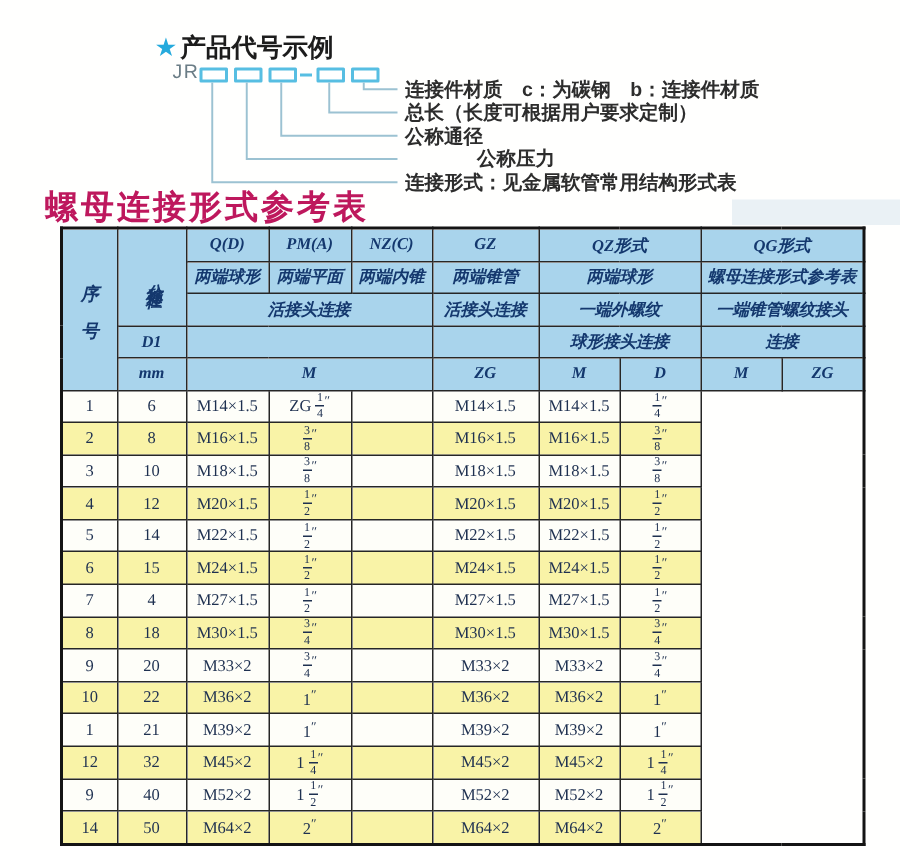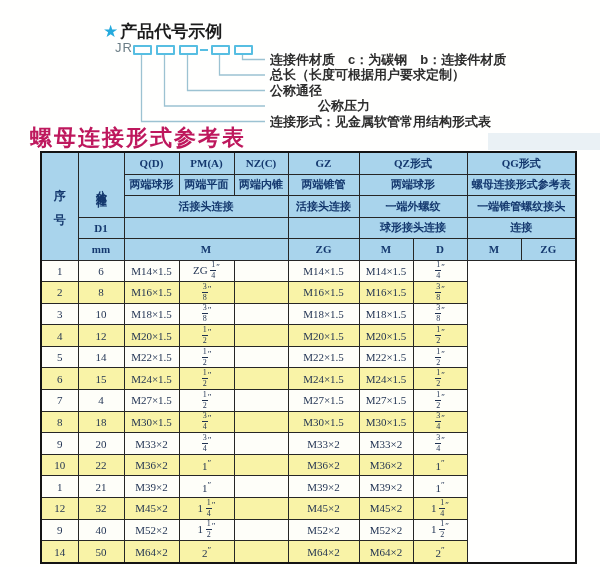--- a/index.html
+++ b/index.html
@@ -23,21 +23,21 @@
                color:#be185d;letter-spacing:2px;font-family:"Liberation Serif",serif;}
   .corner-artifact{position:absolute;left:488px;top:133px;width:112px;height:17px;
                    background:#eaf1f5;}
 
   
   table.ref{position:absolute;left:40px;top:151px;width:535px;border-collapse:collapse;
             table-layout:fixed;border:2px solid #141414;}
   .ref th,.ref td{border:1px solid #262626;text-align:center;vertical-align:middle;
                   padding:0;overflow:hidden;}
   .ref thead th{background:#a9d4ec;color:#14386e;font-weight:bold;font-size:11px;
-                height:20.5px;font-family:"Liberation Serif",serif;}
+                height:20.5px;font-family:"Liberation Serif",serif;font-style:italic;}
   .ref tbody td{background:#fefef9;color:#1e3050;font-size:11px;height:20.6px;
                 font-family:"Liberation Serif",serif;}
   .ref tbody tr.alt td{background:#f9f3a7;}
 
   .vtext{writing-mode:vertical-rl;text-orientation:upright;display:inline-block;line-height:1;}
   .seq-v{letter-spacing:26px;font-size:12px;}
   .nom-v{letter-spacing:2px;font-size:11px;}
 
   .frac{display:inline-block;vertical-align:-4px;font-size:8px;line-height:1;text-align:center;}
   .frac .fn{display:block;border-bottom:1px solid currentColor;padding:0 1px 1px;}

